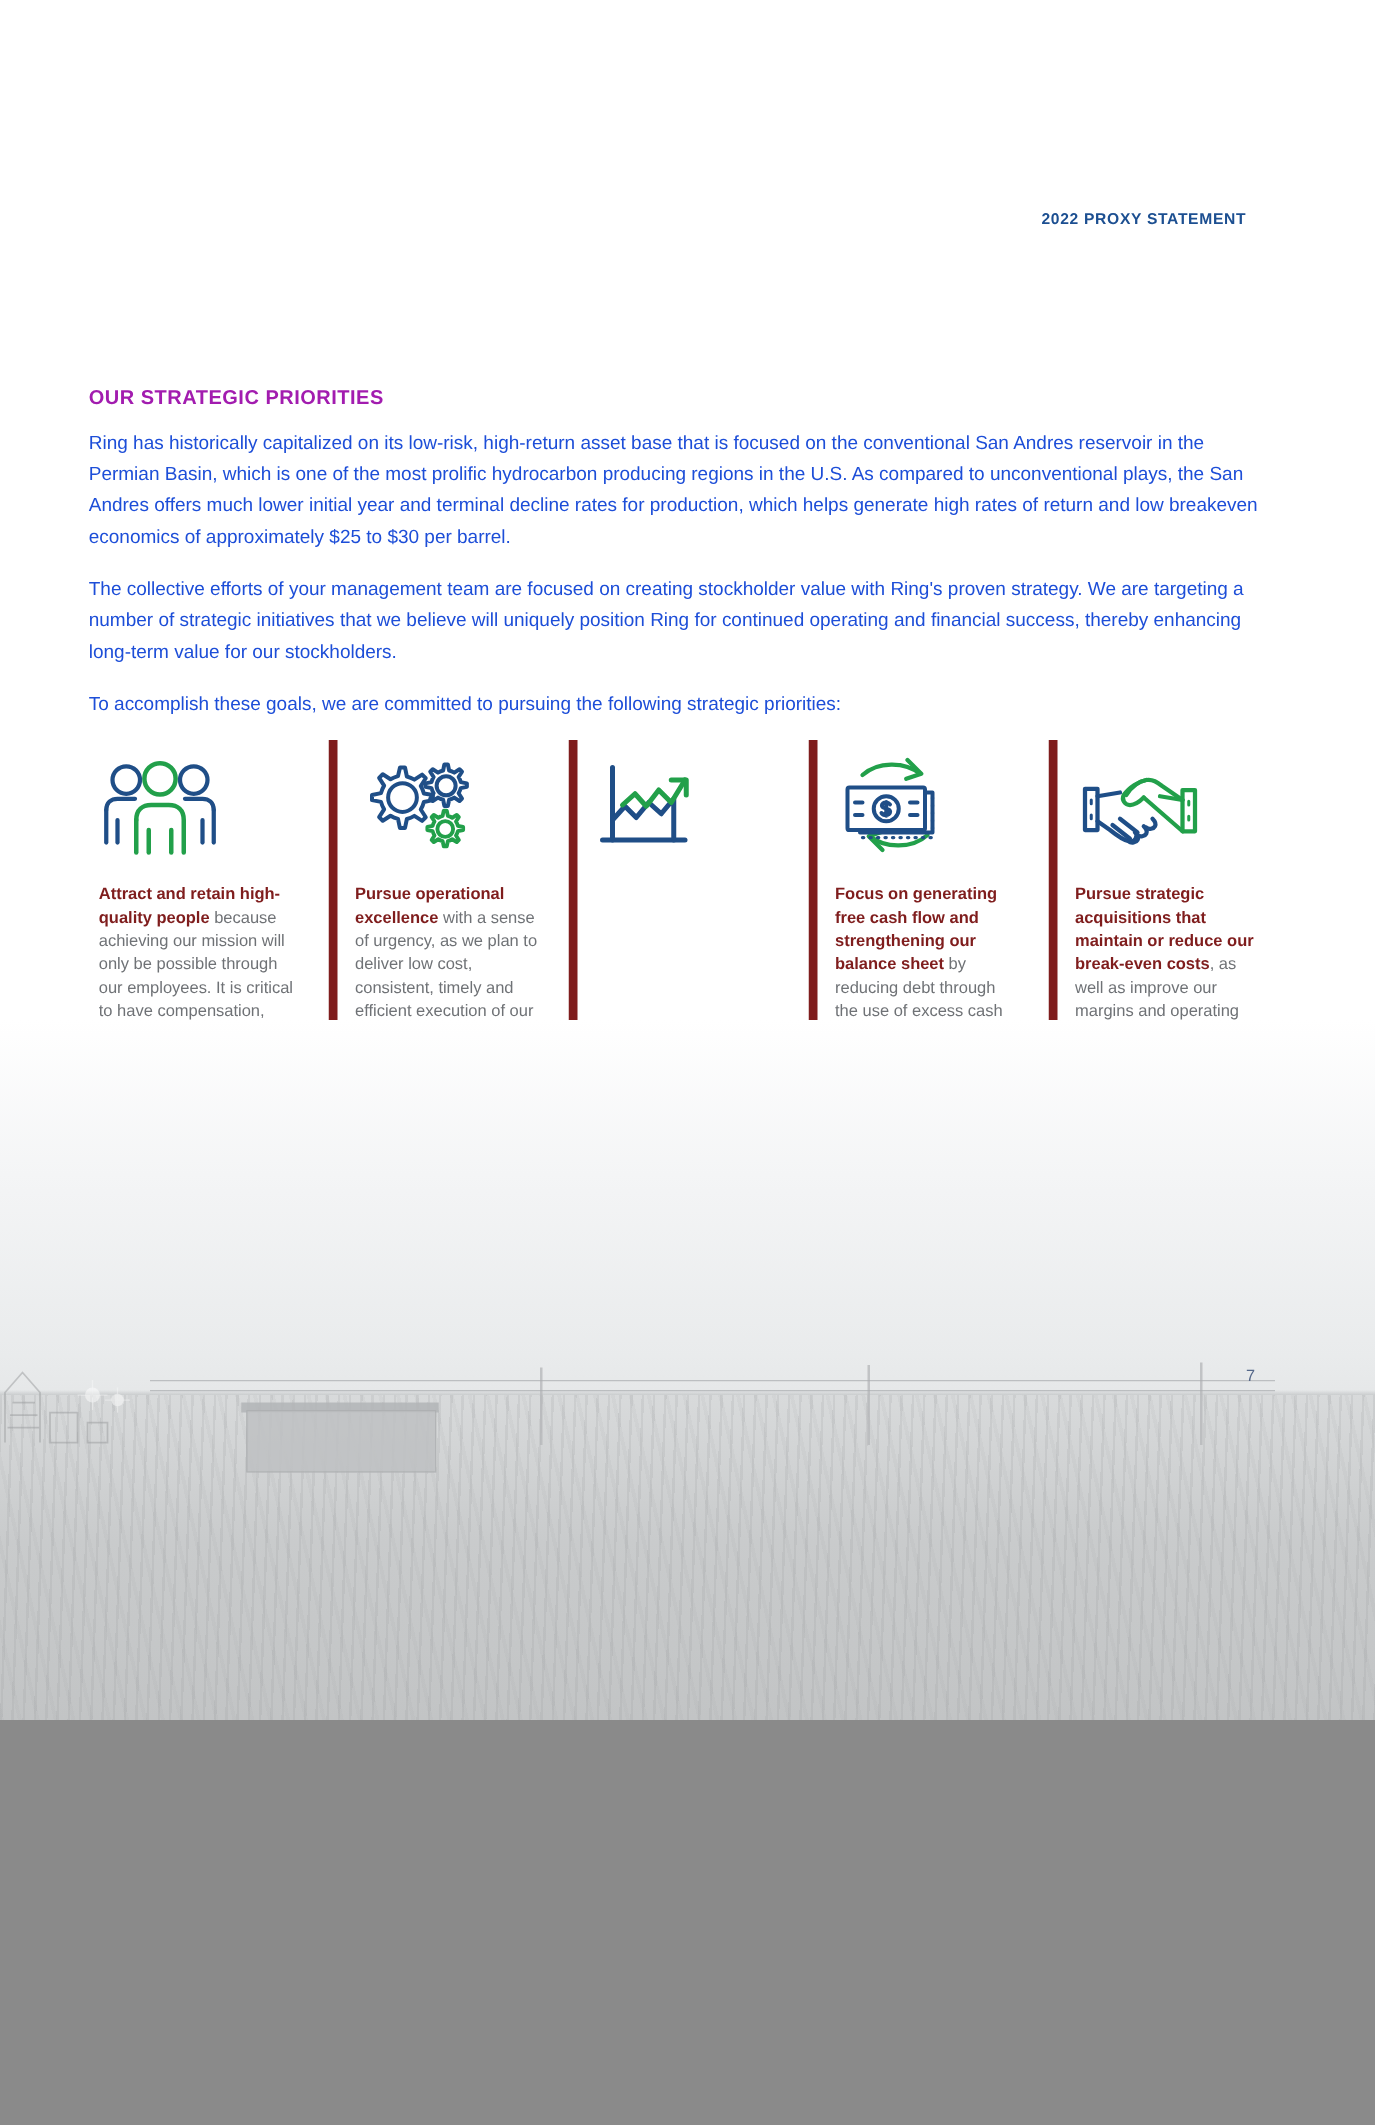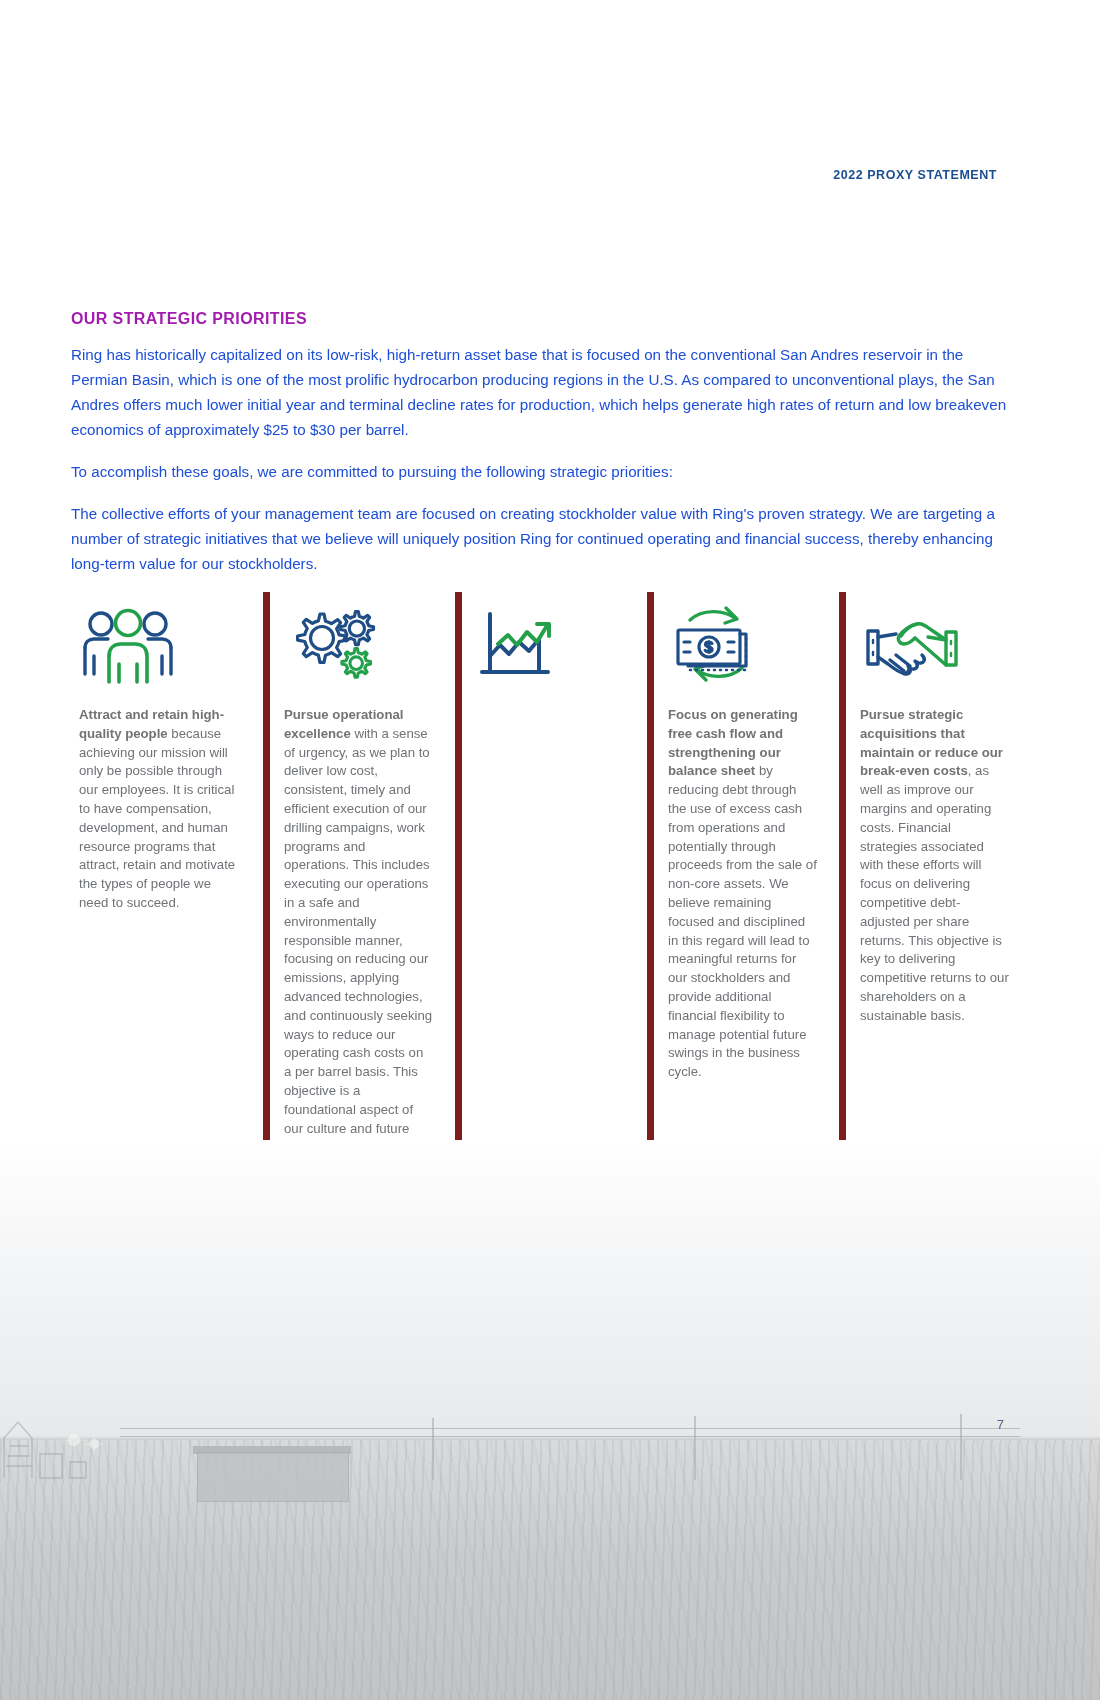--- a/index.html
+++ b/index.html
@@ -3,21 +3,21 @@
 <meta charset="utf-8">
 <style>
   html, body {
     margin: 0;
     padding: 0;
     background: #8a8a8a;
   }
   .page {
     position: relative;
     width: 1100px;
-    height: 1700px;
+    height: 1376px;
     margin: 0 auto;
     background: #ffffff;
     overflow: hidden;
     font-family: "Liberation Sans", sans-serif;
     color: #3d3d3d;
   }
 
   
   .running-header {
     position: absolute;
@@ -82,21 +82,21 @@
     margin-bottom: 22px;
   }
   .icon-wrap svg { display: block; }
 
   .priority-text {
     font-size: 13.2px;
     line-height: 18.8px;
     color: #6f7276;
   }
   .priority-text .lead {
-    color: #737373;
+    color: #7f1d1d;
     font-weight: bold;
   }
 
   
   .photo-band {
     position: absolute;
     left: 0;
     bottom: 0;
     width: 1100px;
     height: 560px;
@@ -195,22 +195,22 @@
 </head>
 <body>
 
 <div class="page">
 
   <div class="running-header">2022 PROXY STATEMENT</div>
 
   <div class="content">
     <h2 class="section-title">OUR STRATEGIC PRIORITIES</h2>
     <p class="body-par">Ring has historically capitalized on its low-risk, high-return asset base that is focused on the conventional San Andres reservoir in the Permian Basin, which is one of the most prolific hydrocarbon producing regions in the U.S. As compared to unconventional plays, the San Andres offers much lower initial year and terminal decline rates for production, which helps generate high rates of return and low breakeven economics of approximately $25 to $30 per barrel.</p>
+    <p class="body-par">The collective efforts of your management team are focused on creating stockholder value with Ring's proven strategy. We are targeting a number of strategic initiatives that we believe will uniquely position Ring for continued operating and financial success, thereby enhancing long-term value for our stockholders.</p>
     <p class="body-par">To accomplish these goals, we are committed to pursuing the following strategic priorities:</p>
-    <p class="body-par">The collective efforts of your management team are focused on creating stockholder value with Ring's proven strategy. We are targeting a number of strategic initiatives that we believe will uniquely position Ring for continued operating and financial success, thereby enhancing long-term value for our stockholders.</p>
   </div>
 
   <div class="priorities">
 
     <div class="priority-col">
       <div class="icon-wrap">
         <svg width="98" height="76" viewBox="0 0 98 76" fill="none">
           <g stroke="#1f4e87" stroke-width="3.4" stroke-linecap="round" stroke-linejoin="round">
             <circle cx="22" cy="16" r="11"></circle>
             <path d="M6 40c0-6 4-9 9-9h14"></path>

